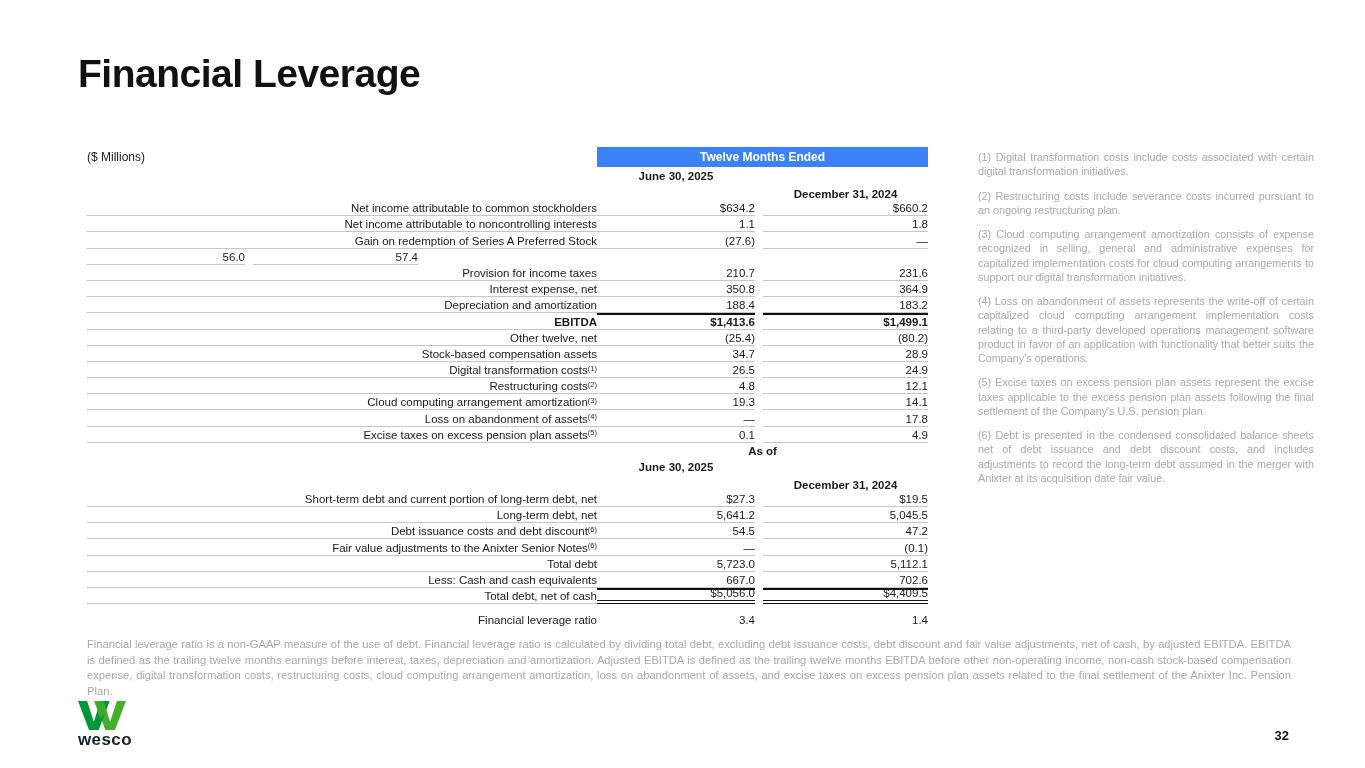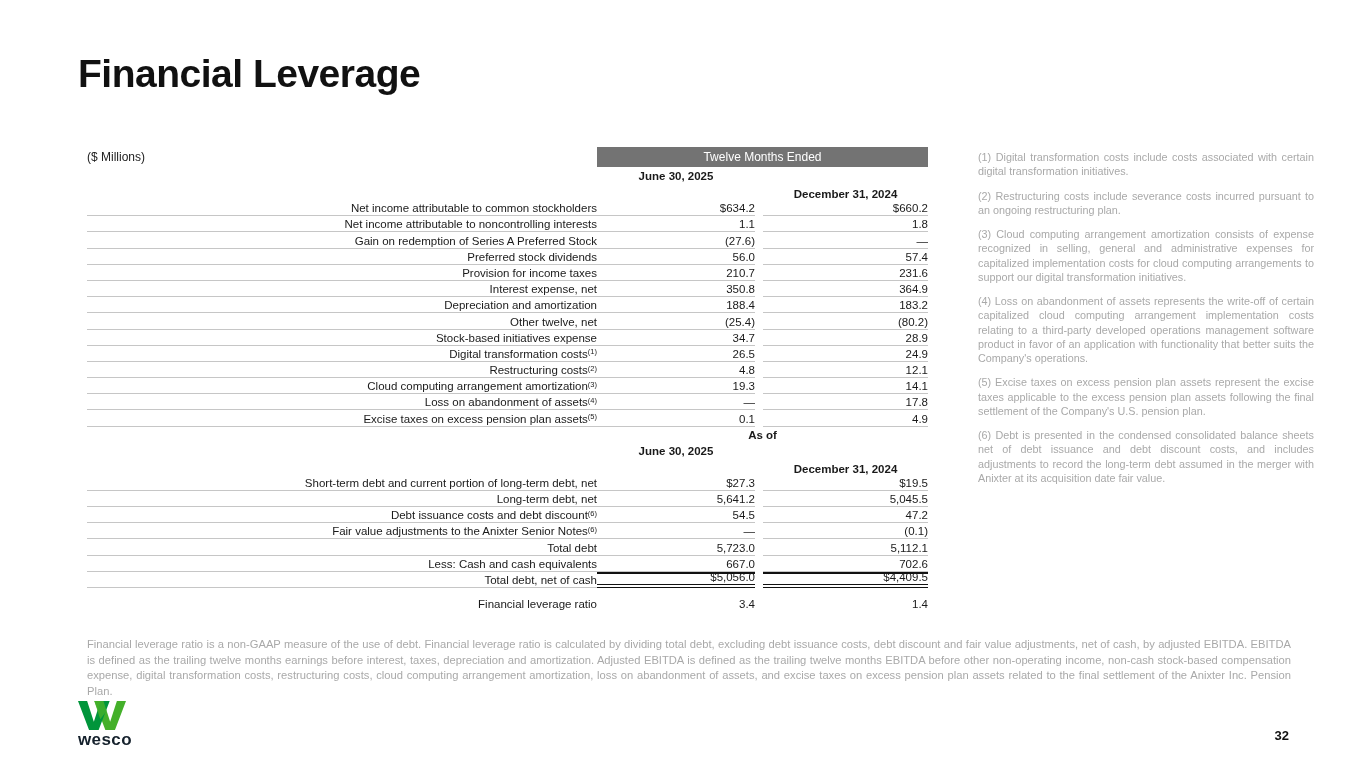--- a/index.html
+++ b/index.html
@@ -7,22 +7,22 @@
     font-family:"Liberation Sans", sans-serif; color:#1a1a1a; }
   .slide { position:relative; width:1365px; height:768px; overflow:hidden; background:#fff; }
 
   .title { position:absolute; left:78px; top:52px; font-size:39px; font-weight:800;
     letter-spacing:-0.5px; color:#111; }
 
   
   .table-area { position:absolute; left:87px; top:147px; width:841px; }
   .table-top { display:flex; align-items:flex-end; }
   .millions { width:510px; font-size:12px; color:#222; padding-bottom:3px; }
-  .hdr-bar { width:331px; height:20px; background:#737373; color:#ffffff;
-    font-size:12px; font-weight:400; text-align:center; line-height:20px; }
+  .hdr-bar { width:331px; height:20px; background:#3b82f6; color:#ffffff;
+    font-size:12px; font-weight:700; text-align:center; line-height:20px; }
   .colheads { display:flex; }
   .colheads .lblspace { width:510px; }
   .colheads .ch1 { width:158px; text-align:center; font-weight:700; font-size:11.5px; padding-top:3px; }
   .colheads .chsp { width:8px; }
   .colheads .ch2 { width:165px; text-align:center; font-weight:700; font-size:11.5px; padding-top:21px; }
 
   .trow { display:flex; align-items:flex-end; height:16.2px; font-size:11.5px; }
   .trow .cell { border-bottom:1px solid #c6c6c6; height:100%; display:flex; align-items:flex-end; }
   .trow .lbl { width:510px;justify-content:flex-end; }
   .trow .lbl sup { font-size:7.5px; line-height:1; margin-bottom:5px; }
@@ -95,23 +95,20 @@
         </div>
         <div class="trow">
           <div class="cell lbl">
             <span>Gain on redemption of Series A Preferred Stock</span>
           </div>
           <div class="cell v1">(27.6)</div>
           <div class="cell sp"></div>
           <div class="cell v2">—</div>
         </div>
         <div class="trow">
-          <div class="cell lbl">
-            <span>Preferred stock dividends</span>
-          </div>
           <div class="cell v1">56.0</div>
           <div class="cell sp"></div>
           <div class="cell v2">57.4</div>
         </div>
         <div class="trow">
           <div class="cell lbl">
             <span>Provision for income taxes</span>
           </div>
           <div class="cell v1">210.7</div>
           <div class="cell sp"></div>
@@ -126,31 +123,39 @@
           <div class="cell v2">364.9</div>
         </div>
         <div class="trow">
           <div class="cell lbl">
             <span>Depreciation and amortization</span>
           </div>
           <div class="cell v1">188.4</div>
           <div class="cell sp"></div>
           <div class="cell v2">183.2</div>
         </div>
+        <div class="trow bold">
+          <div class="cell lbl">
+            <span>EBITDA</span>
+          </div>
+          <div class="cell v1 topline">$1,413.6</div>
+          <div class="cell sp"></div>
+          <div class="cell v2 topline">$1,499.1</div>
+        </div>
         <div class="trow">
           <div class="cell lbl">
             <span>Other twelve, net</span>
           </div>
           <div class="cell v1">(25.4)</div>
           <div class="cell sp"></div>
           <div class="cell v2">(80.2)</div>
         </div>
         <div class="trow">
           <div class="cell lbl">
-            <span>Stock-based initiatives expense</span>
+            <span>Stock-based compensation assets</span>
           </div>
           <div class="cell v1">34.7</div>
           <div class="cell sp"></div>
           <div class="cell v2">28.9</div>
         </div>
         <div class="trow">
           <div class="cell lbl">
             <span>Digital transformation costs</span>
             <sup>(1)</sup>
           </div>

